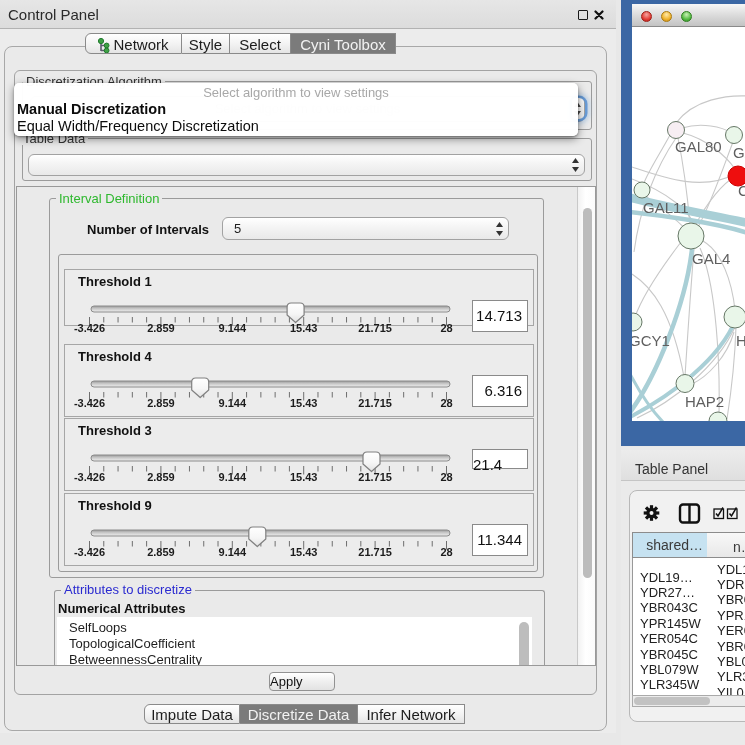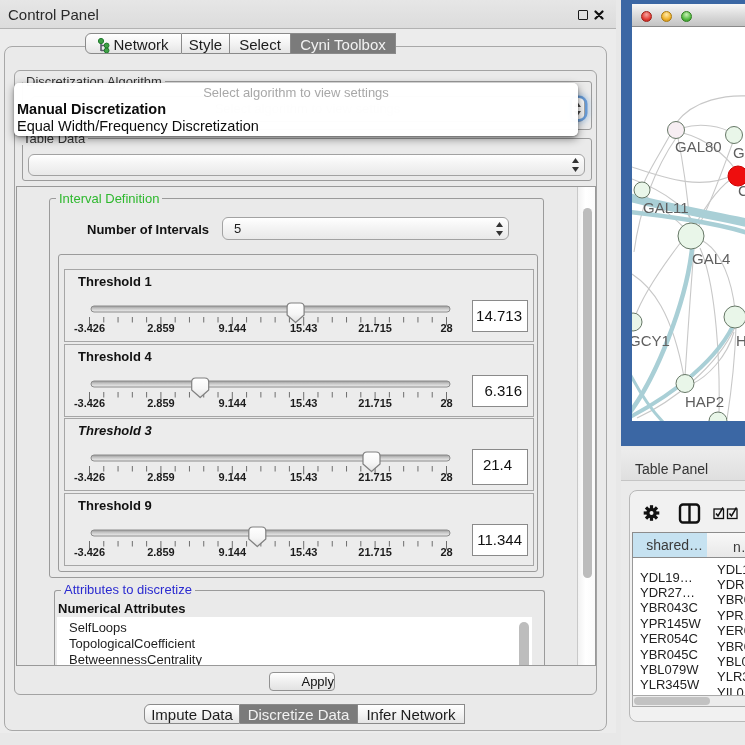--- a/index.html
+++ b/index.html
@@ -76,21 +76,21 @@
   <div class="abs" style="left:70px;top:35px;font-size:13px;font-weight:bold;color:#111;">Number of Intervals</div>
   <div class="abs combo" style="left:205px;top:30px;width:287px;height:23px;"></div>
   <div class="abs" style="left:217px;top:34px;font-size:13px;color:#1e1e1e;">5</div>
   <svg class="abs" style="left:478px;top:35px;" width="9" height="14" viewBox="0 0 9 14">
    <path d="M4.5,0 L8,5 L1,5 Z" fill="#333"></path>
         <path d="M4.5,14 L8,9 L1,9 Z" fill="#333"></path>
   </svg>
 
   <div class="abs" style="left:41px;top:67px;width:480px;height:318px;border:1px solid #9b9b9b;border-radius:3px;box-sizing:border-box;"></div>
 
-  <div class="tbox abs" style="left:47px;top:82px;width:470px;height:73px;">
+  <div class="tbox abs" style="left:47px;top:82px;width:470px;height:57px;">
     <div class="abs" style="left:13px;top:4px;font-size:13px;font-weight:bold;color:#111;">Threshold 1</div>
     <svg class="abs" style="left:0;top:30px;" width="468" height="42" viewBox="0 0 468 42">
       <defs>
             <linearGradient id="trk82" x1="0" y1="0" x2="0" y2="1">
         <stop offset="0" stop-color="#9a9a9a"></stop>
               <stop offset="0.45" stop-color="#c9c9c9"></stop>
               <stop offset="1" stop-color="#efefef"></stop>
       </linearGradient>
       <linearGradient id="thm82" x1="0" y1="0" x2="0" y2="1">
         <stop offset="0" stop-color="#ffffff"></stop>
@@ -183,21 +183,21 @@
           <text x="167.30" y="31.5" font-size="11" font-weight="bold" fill="#1c1c1c" text-anchor="middle" font-family="Liberation Sans">9.144</text>
           <text x="238.70" y="31.5" font-size="11" font-weight="bold" fill="#1c1c1c" text-anchor="middle" font-family="Liberation Sans">15.43</text>
           <text x="310.10" y="31.5" font-size="11" font-weight="bold" fill="#1c1c1c" text-anchor="middle" font-family="Liberation Sans">21.715</text>
           <text x="381.50" y="31.5" font-size="11" font-weight="bold" fill="#1c1c1c" text-anchor="middle" font-family="Liberation Sans">28</text>
       <path d="M 126.7,7 Q 126.7,3 130.7,3 L 139.7,3 Q 143.7,3 143.7,7 L 143.7,15 L 135.2,22.5 L 126.7,15 Z" fill="url(#thm156)" stroke="#808080" stroke-width="1.2" stroke-linejoin="round"></path>
     </svg>
     <div class="abs" style="left:407px;top:30px;width:56px;height:32px;background:#fff;border:1px solid #8a8a8a;box-sizing:border-box;
       font-size:15px;color:#111;text-align:right;line-height:29px;padding-right:5px;">6.316</div>
   </div>
   <div class="tbox abs" style="left:47px;top:231px;width:470px;height:73px;">
-    <div class="abs" style="left:13px;top:4px;font-size:13px;font-weight:bold;color:#111;font-style:italic;">Threshold 3</div>
+    <div class="abs" style="left:13px;top:4px;font-size:13px;font-weight:bold;color:#111;">Threshold 3</div>
     <svg class="abs" style="left:0;top:30px;" width="468" height="42" viewBox="0 0 468 42">
       <defs>
             <linearGradient id="trk230" x1="0" y1="0" x2="0" y2="1">
         <stop offset="0" stop-color="#9a9a9a"></stop>
               <stop offset="0.45" stop-color="#c9c9c9"></stop>
               <stop offset="1" stop-color="#efefef"></stop>
       </linearGradient>
       <linearGradient id="thm230" x1="0" y1="0" x2="0" y2="1">
         <stop offset="0" stop-color="#ffffff"></stop>
               <stop offset="0.55" stop-color="#f6f6f6"></stop>
@@ -232,22 +232,22 @@
           <line x1="367.22" y1="17" x2="367.22" y2="22.5" stroke="#6e6e6e" stroke-width="1"></line>
           <line x1="381.50" y1="17" x2="381.50" y2="25.5" stroke="#6e6e6e" stroke-width="1"></line>
       <text x="24.50" y="31.5" font-size="11" font-weight="bold" fill="#1c1c1c" text-anchor="middle" font-family="Liberation Sans">-3.426</text>
           <text x="95.90" y="31.5" font-size="11" font-weight="bold" fill="#1c1c1c" text-anchor="middle" font-family="Liberation Sans">2.859</text>
           <text x="167.30" y="31.5" font-size="11" font-weight="bold" fill="#1c1c1c" text-anchor="middle" font-family="Liberation Sans">9.144</text>
           <text x="238.70" y="31.5" font-size="11" font-weight="bold" fill="#1c1c1c" text-anchor="middle" font-family="Liberation Sans">15.43</text>
           <text x="310.10" y="31.5" font-size="11" font-weight="bold" fill="#1c1c1c" text-anchor="middle" font-family="Liberation Sans">21.715</text>
           <text x="381.50" y="31.5" font-size="11" font-weight="bold" fill="#1c1c1c" text-anchor="middle" font-family="Liberation Sans">28</text>
       <path d="M 298.0,7 Q 298.0,3 302.0,3 L 311.0,3 Q 315.0,3 315.0,7 L 315.0,15 L 306.5,22.5 L 298.0,15 Z" fill="url(#thm230)" stroke="#808080" stroke-width="1.2" stroke-linejoin="round"></path>
     </svg>
-    <div class="abs" style="left:407px;top:30px;width:56px;height:36px;background:#fff;border:1px solid #8a8a8a;box-sizing:border-box;
-      font-size:15px;color:#111;text-align:center;line-height:29px;padding-right:5px;">21.4</div>
+    <div class="abs" style="left:407px;top:30px;width:56px;height:20px;background:#fff;border:1px solid #8a8a8a;box-sizing:border-box;
+      font-size:15px;color:#111;text-align:left;line-height:29px;padding-right:5px;">21.4</div>
   </div>
   <div class="tbox abs" style="left:47px;top:305.5px;width:470px;height:73px;">
     <div class="abs" style="left:13px;top:4px;font-size:13px;font-weight:bold;color:#111;">Threshold 9</div>
     <svg class="abs" style="left:0;top:30px;" width="468" height="42" viewBox="0 0 468 42">
       <defs>
             <linearGradient id="trk304" x1="0" y1="0" x2="0" y2="1">
         <stop offset="0" stop-color="#9a9a9a"></stop>
               <stop offset="0.45" stop-color="#c9c9c9"></stop>
               <stop offset="1" stop-color="#efefef"></stop>
       </linearGradient>
@@ -302,21 +302,21 @@
   <div class="abs" style="left:40px;top:430px;width:475px;height:50px;background:#fff;"></div>
   <div class="abs" style="left:52px;top:433px;font-size:13px;color:#1e1e1e;line-height:16px;">SelfLoops<br>TopologicalCoefficient<br>BetweennessCentrality</div>
   <div class="abs" style="left:502px;top:435px;width:10px;height:46px;border-radius:5px 5px 0 0;background:#bdbdbd;"></div>
 
   <div class="abs" style="left:560px;top:0;width:20px;height:480px;background:linear-gradient(90deg,#f2f2f2,#ffffff 40%,#fafafa);border-left:1px solid #c9c9c9;box-sizing:border-box;"></div>
   <div class="abs" style="left:566px;top:21px;width:9px;height:370px;border-radius:4.5px;background:#bcbcbc;"></div>
 </div>
 
 <div class="abs" style="left:269px;top:672px;width:66px;height:19px;border:1px solid #929292;border-radius:4px;
   background:linear-gradient(#ffffff,#efefef 50%,#e2e2e2);box-sizing:border-box;
-  font-size:13px;color:#111;text-align:right;line-height:17px;">Apply</div>
+  font-size:13px;color:#111;text-align:left;line-height:17px;">Apply</div>
 
 <div class="abs" style="left:144px;top:704px;height:20px;">
   <div class="tab btab" style="width:96px;border-left:1px solid #8a8a8a;border-radius:6px 0 0 6px;">Impute Data</div>
   <div class="tab btab tabsel" style="width:118px;">Discretize Data</div>
   <div class="tab btab" style="width:107px;">Infer Network</div>
 </div>
 
 <div class="abs" style="left:14px;top:83px;width:564px;height:53px;background:rgba(255,255,255,0.975);
   border-radius:5px;box-shadow:0 1px 2px rgba(0,0,0,0.3), 0 3px 8px rgba(0,0,0,0.45);z-index:50;"></div>
 <div class="abs" style="left:14px;top:85px;width:564px;text-align:center;font-size:13px;color:#a8a8a8;z-index:51;">Select algorithm to view settings</div>

